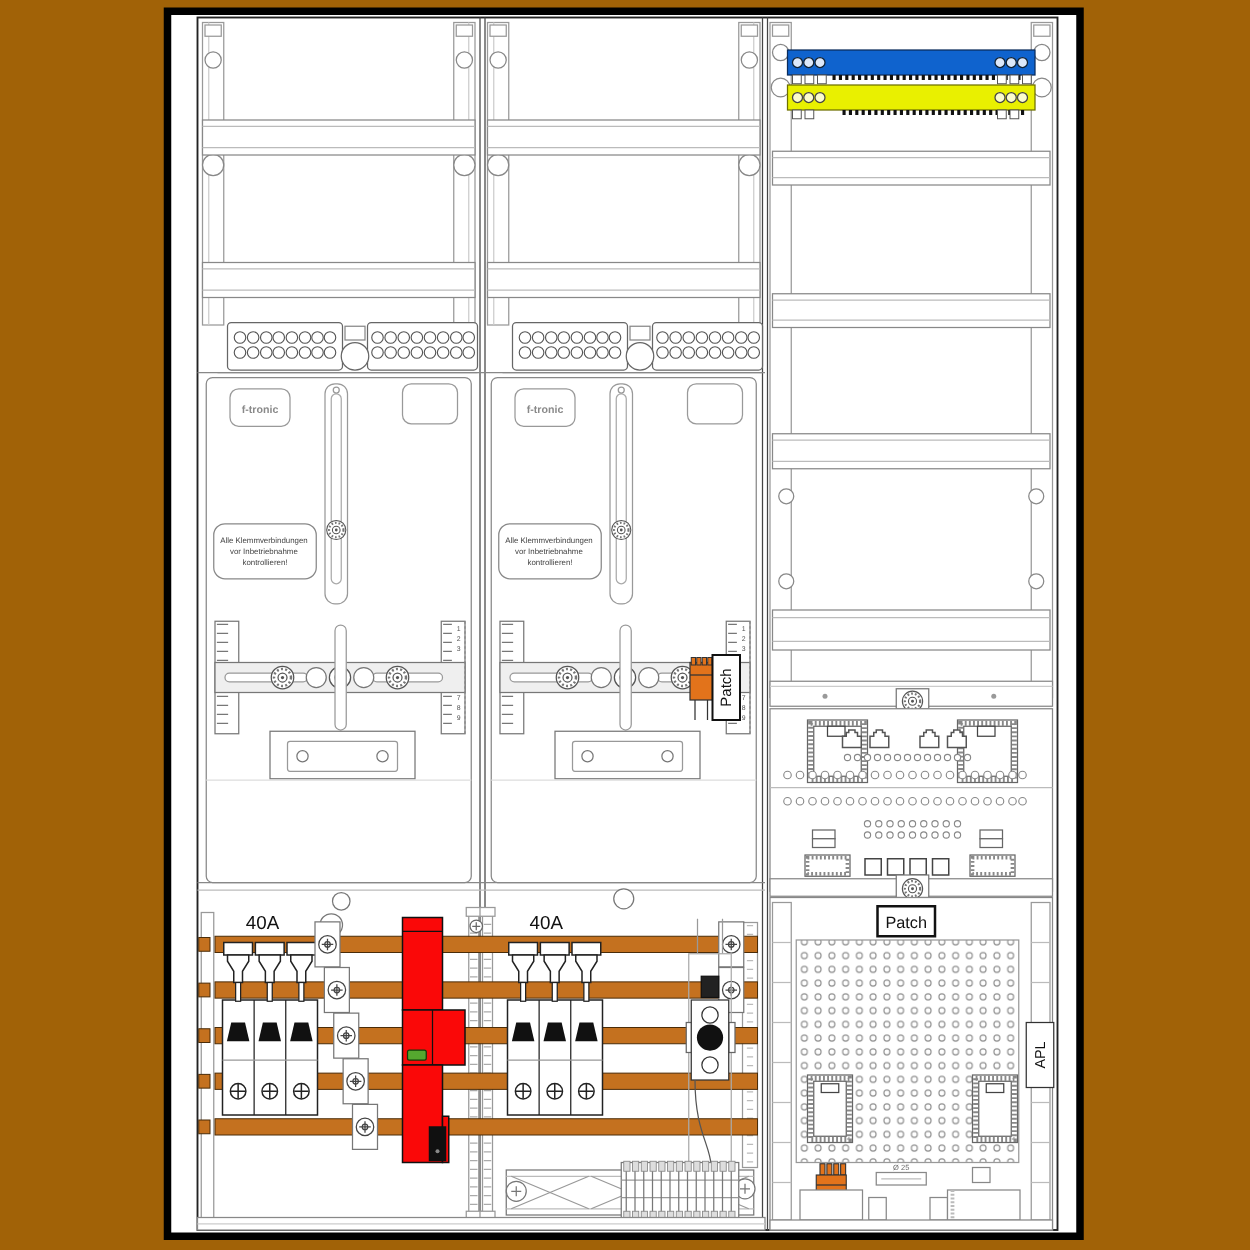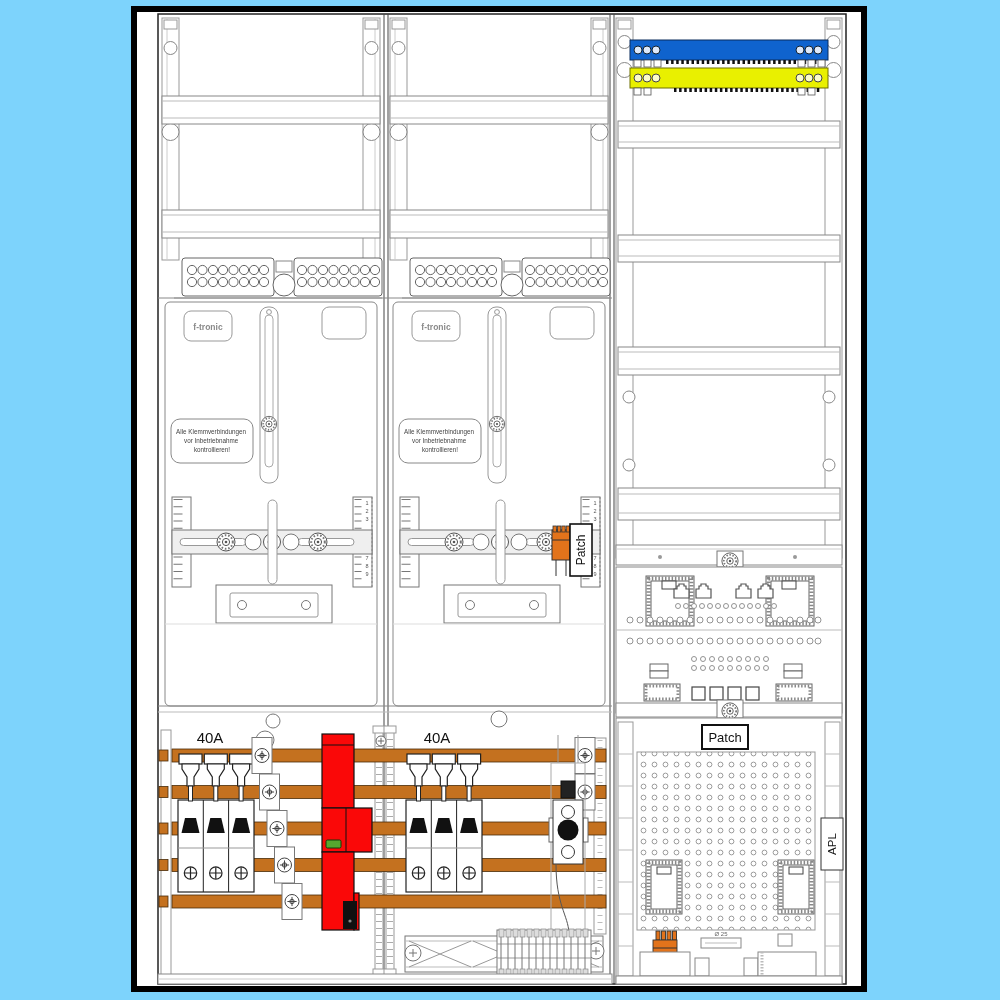--- a/index.html
+++ b/index.html
@@ -1,16 +1,16 @@
 <!DOCTYPE html>
 <html><head>
 <meta charset="utf-8">
 <style>
   html,body{margin:0;padding:0;background:#fff;}
-  #stage{position:relative;width:1000px;height:1000px;background:#7dd3fc;
+  #stage{position:relative;width:1000px;height:1000px;background:#a16207;
          font-family:"Liberation Sans","DejaVu Sans",sans-serif;}
   svg text{font-family:"Liberation Sans","DejaVu Sans",sans-serif;}
 </style>
 </head>
 <body>
 
 <div id="stage">
 <svg width="1000" height="1000" viewBox="0 0 1000 1000">
 
 <defs>

